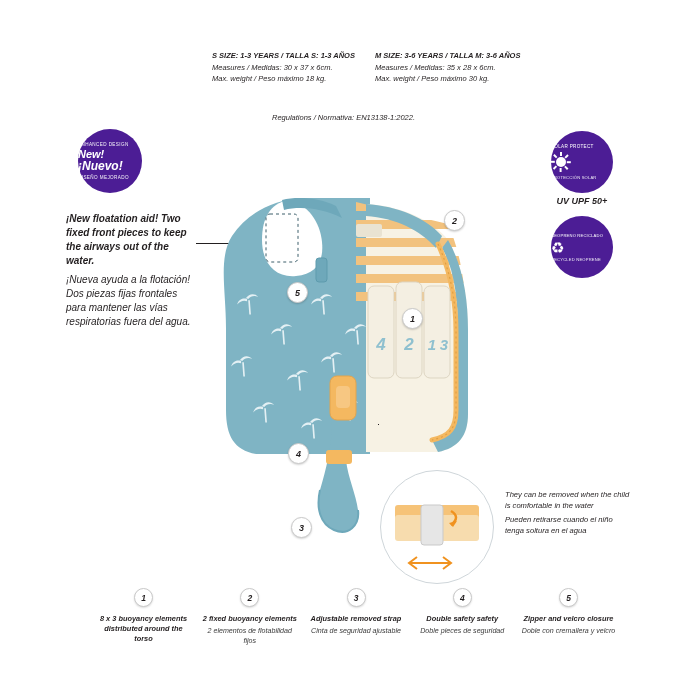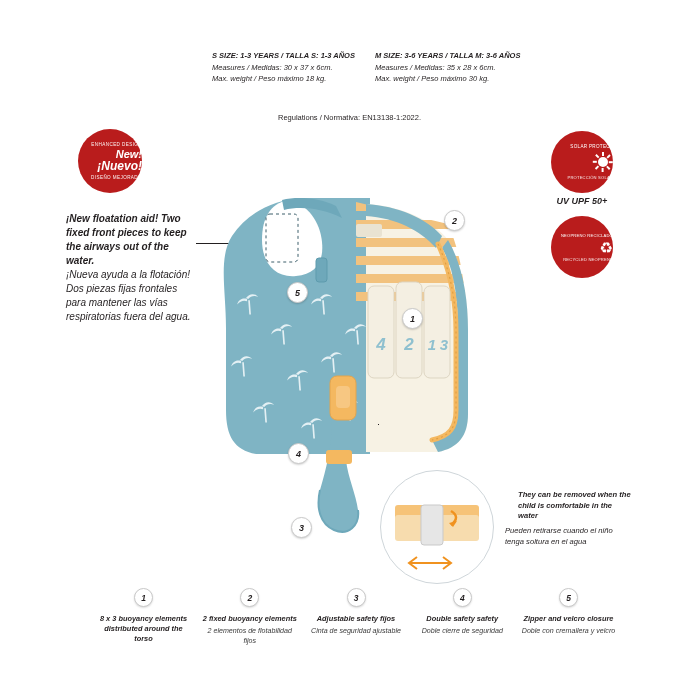--- a/index.html
+++ b/index.html
@@ -28,35 +28,36 @@
     font-size: 7.5px;
     line-height: 1.55;
     color: #231f20;
   }
   .spec .hdr { font-weight: bold; font-style: italic; }
   .spec .row { font-style: italic; }
   .spec-s { left: 212px; top: 50px; width: 160px; }
   .spec-m { left: 375px; top: 50px; width: 160px; }
   .regulations {
     position: absolute;
-    left: 278px;
+    left: 272px;
     top: 113px;
     font-size: 7.5px;
+    font-style: italic;
     color: #231f20;
   }
 
   
   .seal {
     position: absolute;
     border-radius: 50%;
-    background: #b91c1c;
+    background: #4c1d95;
     color: #ffffff;
     display: flex;
     flex-direction: column;
-    align-items: flex-end;
+    align-items: flex-start;
     justify-content: center;
     text-align: center;
   }
   .seal-new {
     left: 78px; top: 129px; width: 64px; height: 64px;
   }
   .seal-new .arc-top {
     font-size: 4.6px;
     letter-spacing: .4px;
     text-transform: uppercase;
@@ -111,21 +112,21 @@
   
   .callout-left {
     position: absolute;
     left: 66px; top: 212px; width: 126px;
     font-size: 10px;
     line-height: 1.4;
     font-style: italic;
     color: #231f20;
   }
   .callout-left .en { font-weight: bold; }
-  .callout-left .es { font-weight: normal; }
+  .callout-left .es { margin-top: 5px; font-weight: normal; }
   .leader {
     position: absolute;
     background: #231f20;
   }
   .leader-h { height: 1px; }
   .arrowhead {
     position: absolute;
     width: 0; height: 0;
     border-top: 3px solid transparent;
     border-bottom: 3px solid transparent;
@@ -158,21 +159,21 @@
     border: 1px solid #cfd6da;
     overflow: hidden;
   }
   .callout-right {
     position: absolute;
     left: 505px; top: 490px; width: 128px;
     font-size: 7.6px;
     line-height: 1.4;
     font-style: italic;
   }
-  .callout-right .en { font-weight: bold; margin-left: 13px; }
+  .callout-right .en { font-weight: normal; }
   .callout-right .es { margin-top: 4px; font-weight: normal; }
 
   
   .legend {
     position: absolute;
     left: 96px; top: 588px;
     width: 520px; height: 90px;
     display: flex;
     justify-content: space-between;
   }
@@ -389,27 +390,27 @@
       <div class="legend-num">1</div>
       <div class="legend-en">8 x 3 buoyancy elements distributed around the torso</div>
     </div>
     <div class="legend-item">
       <div class="legend-num">2</div>
       <div class="legend-en">2 fixed buoyancy elements</div>
       <div class="legend-es">2 elementos de flotabilidad fijos</div>
     </div>
     <div class="legend-item">
       <div class="legend-num">3</div>
-      <div class="legend-en">Adjustable safety fijos</div>
+      <div class="legend-en">Adjustable removed strap</div>
       <div class="legend-es">Cinta de seguridad ajustable</div>
     </div>
     <div class="legend-item">
       <div class="legend-num">4</div>
       <div class="legend-en">Double safety safety</div>
-      <div class="legend-es">Doble cierre de seguridad</div>
+      <div class="legend-es">Doble pieces de seguridad</div>
     </div>
     <div class="legend-item">
       <div class="legend-num">5</div>
       <div class="legend-en">Zipper and velcro closure</div>
       <div class="legend-es">Doble con cremallera y velcro</div>
     </div>
   </div>
 
 </div>
 

